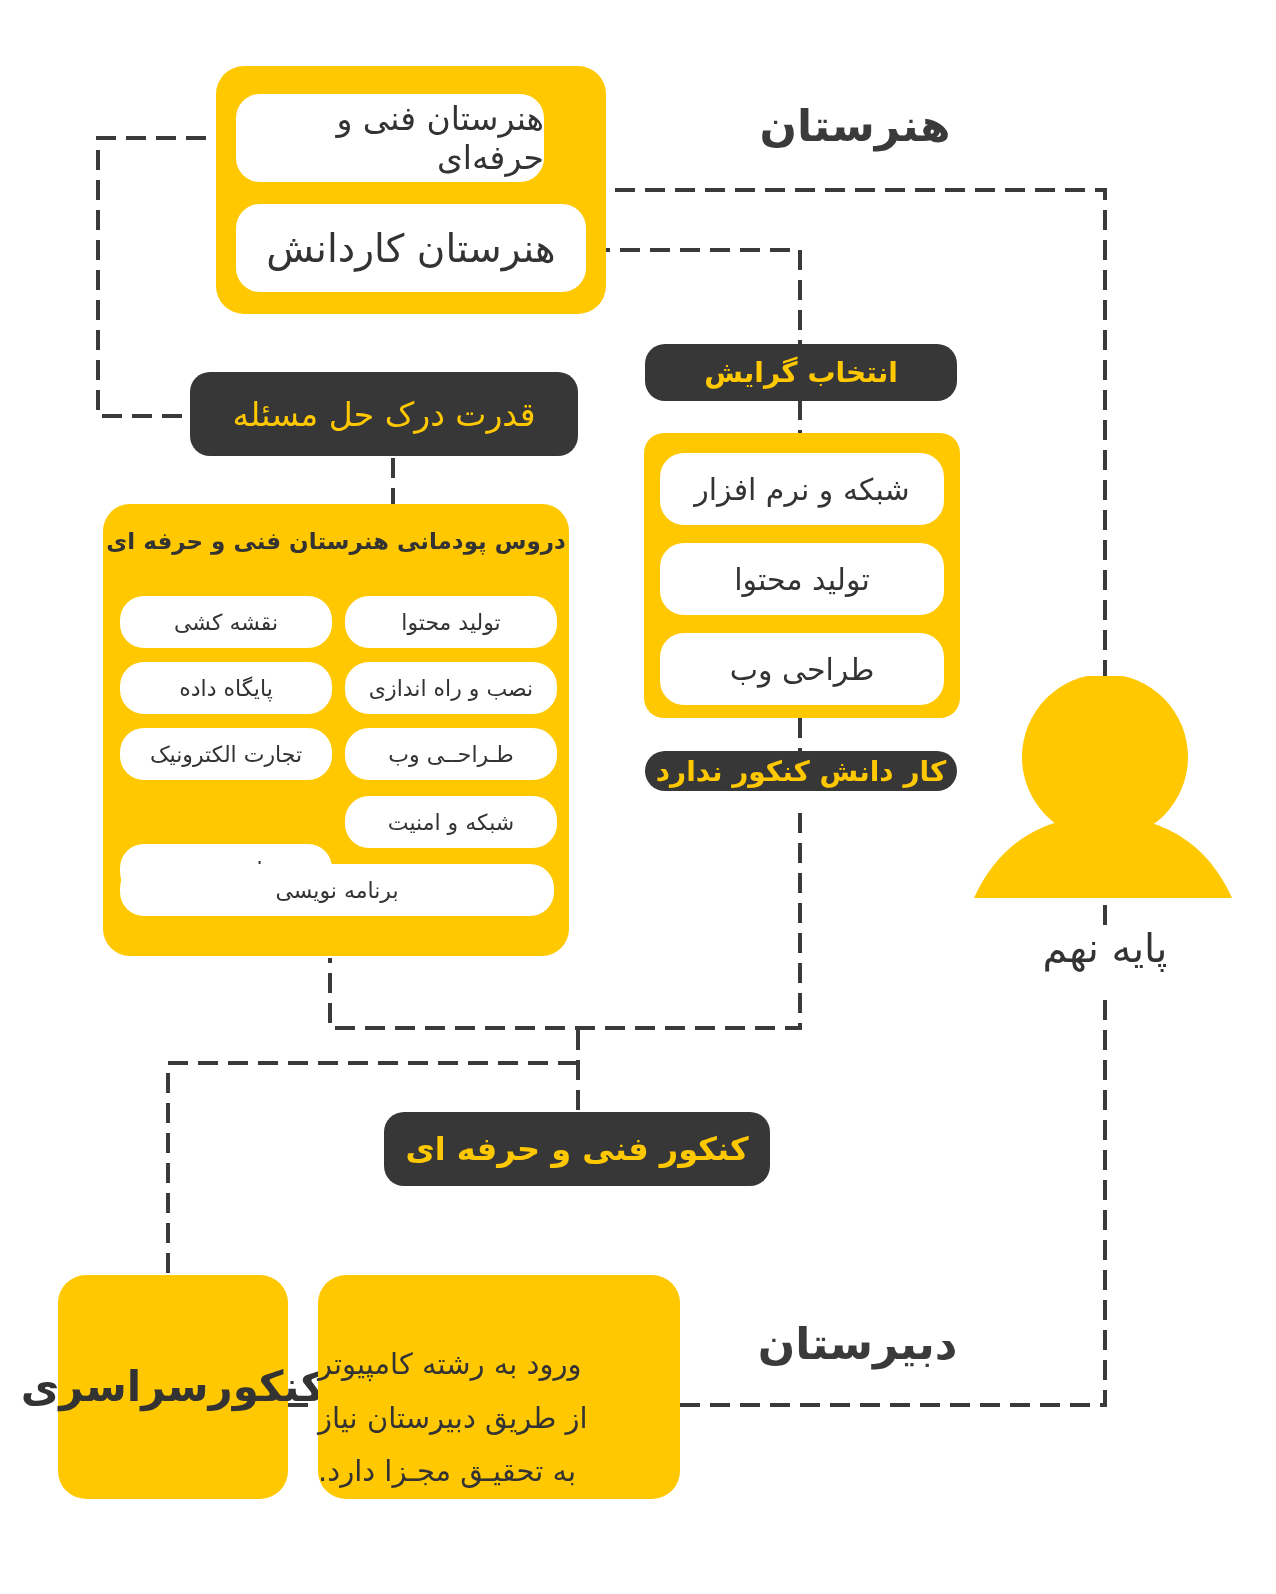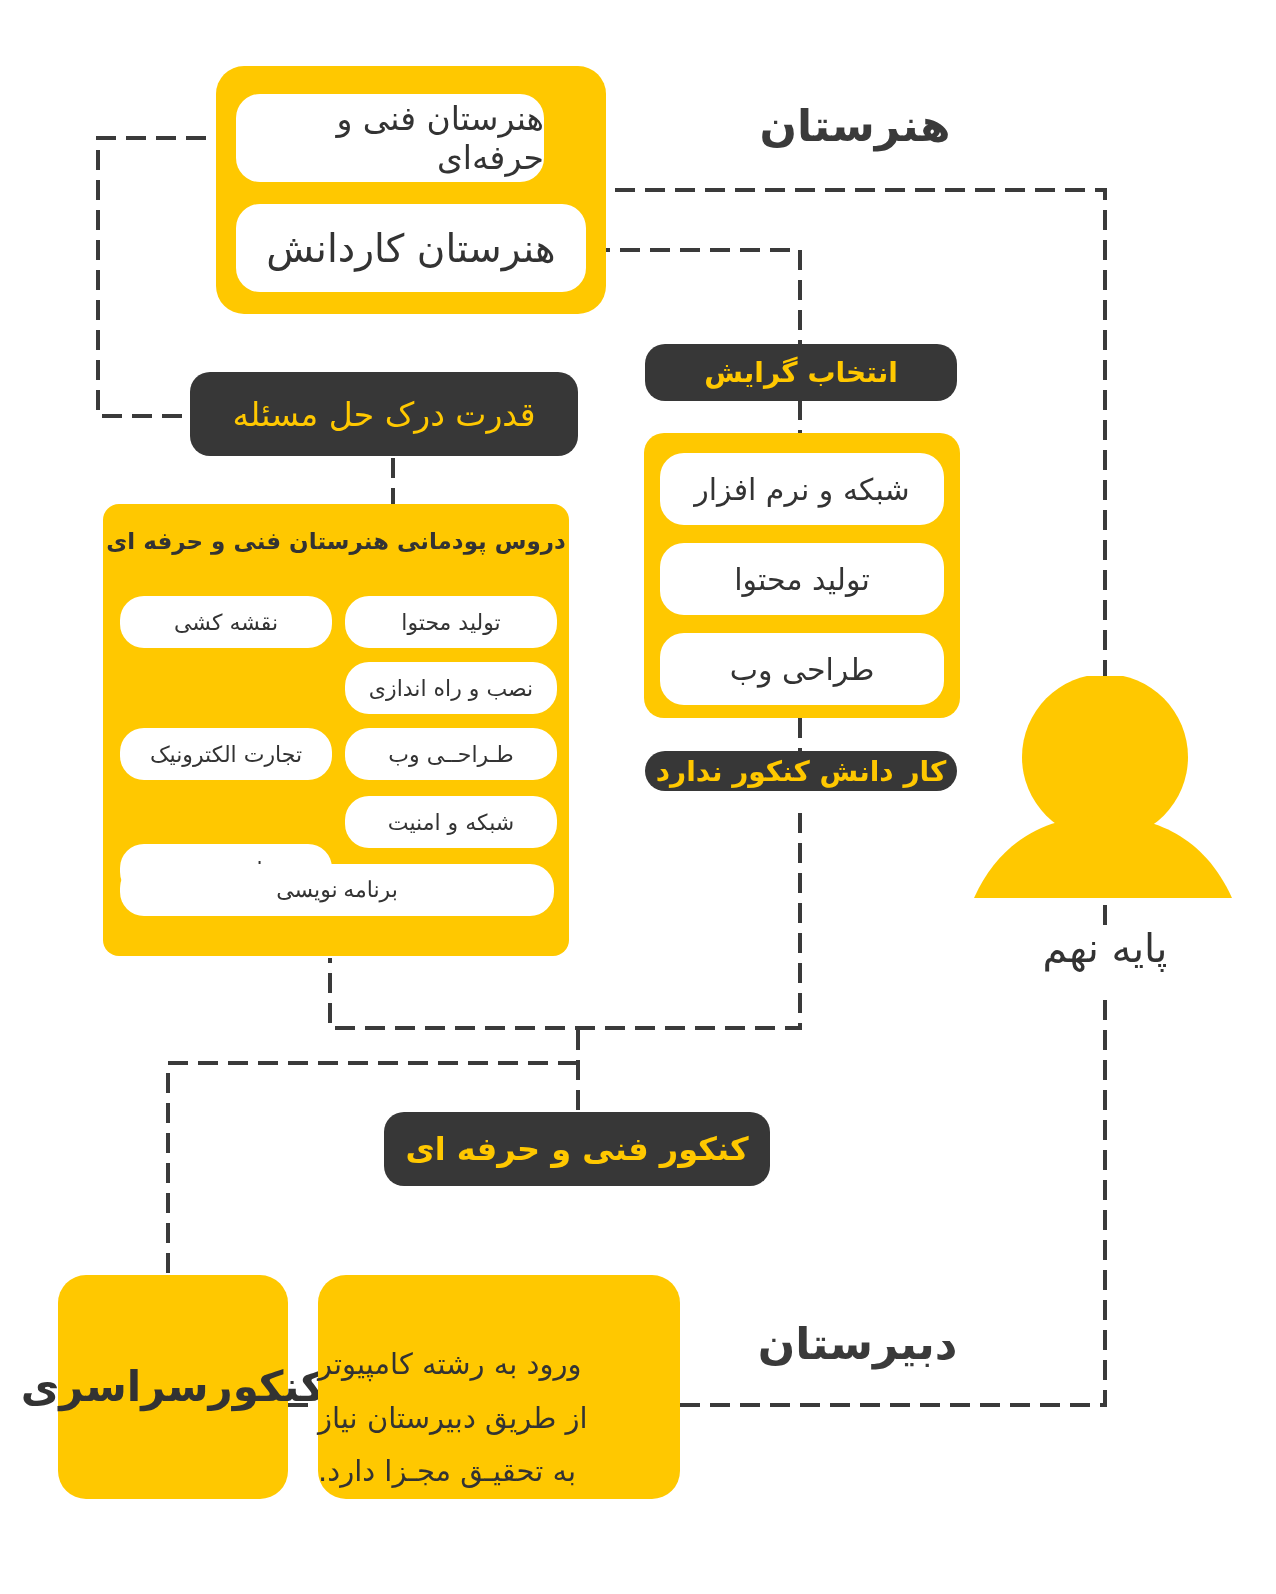--- a/index.html
+++ b/index.html
@@ -53,35 +53,36 @@
 
 <div class="abs dark" style="left:645px; top:344px; width:312px; height:57px; font-size:28px; font-weight:bold;">انتخاب گرایش</div>
 <div class="abs yellow" style="left:644px; top:433px; width:316px; height:285px; border-radius:20px;">
   <div class="abs pill" style="left:16px; top:20px; width:284px; height:72px; font-size:30px;">شبکه و نرم افزار</div>
   <div class="abs pill" style="left:16px; top:110px; width:284px; height:72px; font-size:30px;">تولید محتوا</div>
   <div class="abs pill" style="left:16px; top:200px; width:284px; height:72px; font-size:30px;">طراحی وب</div>
 </div>
 
 <div class="abs dark" style="left:645px; top:751px; width:312px; height:40px; font-size:28px; font-weight:bold;">کار دانش کنکور ندارد</div>
 
-<div class="abs yellow" style="left:103px; top:504px; width:466px; height:452px; border-radius:16px;">
+<div class="abs yellow" style="left:103px; top:504px; width:466px; height:452px; border-radius:27px;">
   <div class="abs" style="left:0; top:24px; width:466px; text-align:center; direction:rtl; font-size:23px; font-weight:bold; color:#333;">دروس پودمانی هنرستان فنی و حرفه ای</div>
 
   <div class="abs pill" style="left:242px; top:92px; width:212px; height:52px; font-size:22px;">تولید محتوا</div>
   <div class="abs pill" style="left:17px; top:92px; width:212px; height:52px; font-size:22px;">نقشه کشی</div>
 
   <div class="abs pill" style="left:242px; top:158px; width:212px; height:52px; font-size:22px;text-align:center;">نصب و راه اندازی</div>
+  <div class="abs pill" style="left:17px; top:158px; width:212px; height:52px; font-size:22px;">پایگاه داده</div>
 
   <div class="abs pill" style="left:242px; top:224px; width:212px; height:52px; font-size:22px;">طـراحــی وب</div>
   <div class="abs pill" style="left:17px; top:224px; width:212px; height:52px; font-size:22px;">تجارت الکترونیک</div>
 
   <div class="abs pill" style="left:242px; top:292px; width:212px; height:52px; font-size:22px;">شبکه و امنیت</div>
   <div class="abs pill" style="left:17px; top:292px; width:212px; height:52px; font-size:22px;margin-top:48px;">دانش فنی</div>
 
-  <div class="abs pill" style="left:17px; top:360px; width:434px; height:52px; font-size:22px;font-family:Liberation Serif, serif;">برنامه نویسی</div>
+  <div class="abs pill" style="left:17px; top:360px; width:434px; height:52px; font-size:22px;">برنامه نویسی</div>
 </div>
 
 <div class="abs dark" style="left:384px; top:1112px; width:386px; height:74px; font-size:32px; font-weight:bold;">کنکور فنی و حرفه ای</div>
 
 <div class="abs" style="left:972px; top:676px; width:262px; height:222px;">
   <svg width="262" height="222" viewBox="0 0 262 222">
     <circle cx="133" cy="81" r="83" fill="#ffc800"></circle>
     <path d="M2 222 C 30 160 80 140 131 140 C 182 140 232 160 260 222 Z" fill="#ffc800"></path>
   </svg>
 </div>

